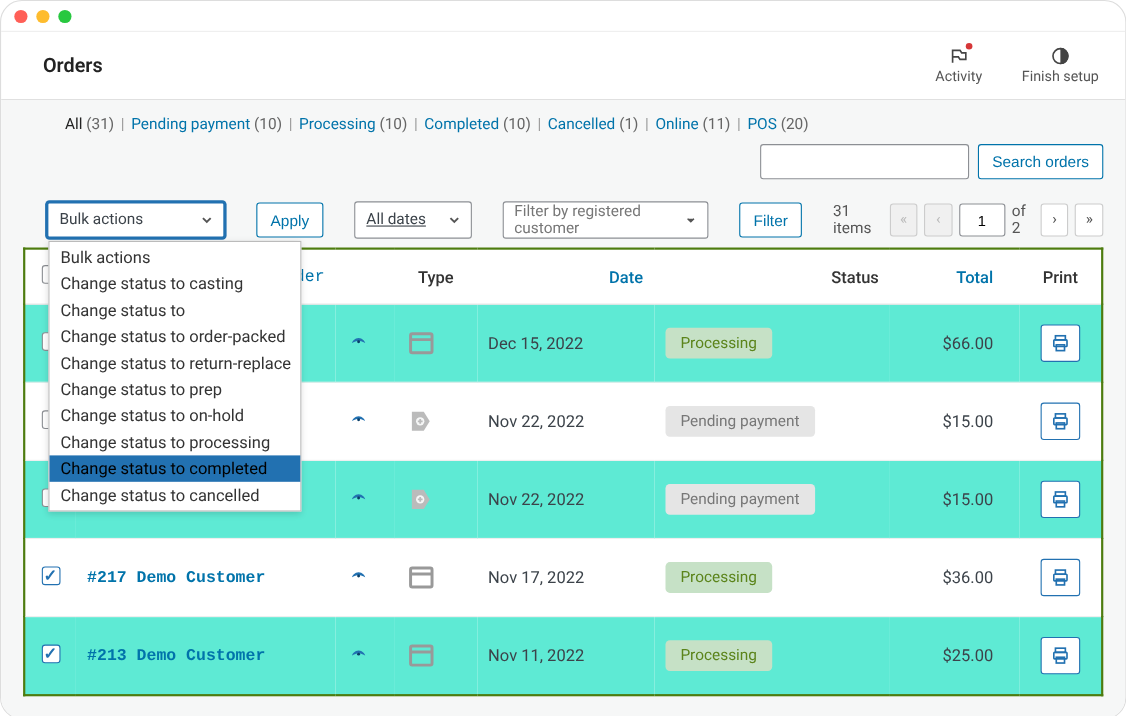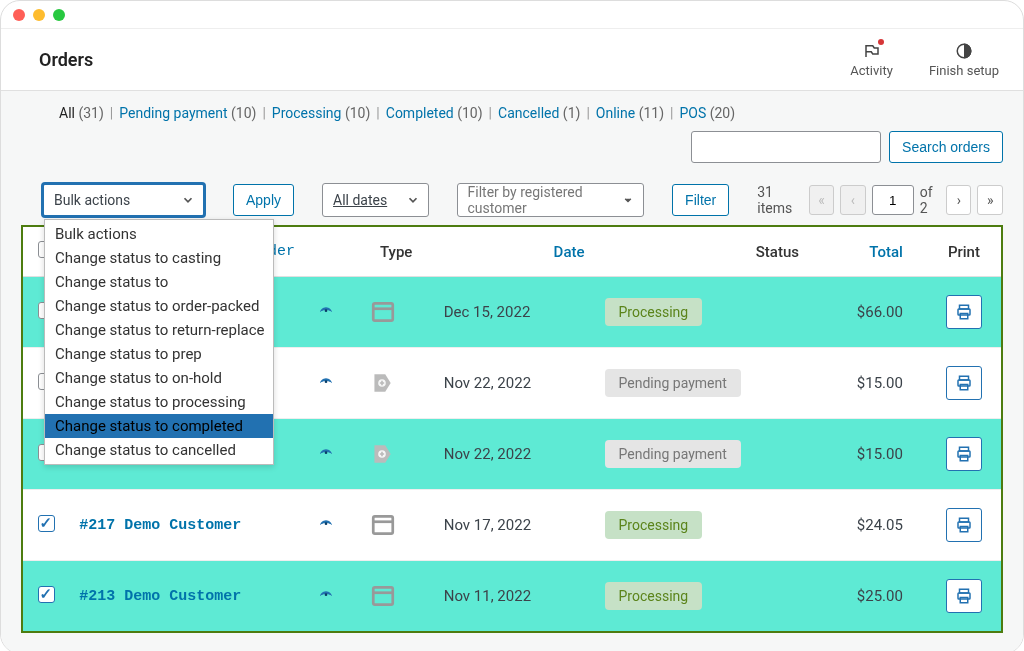--- a/index.html
+++ b/index.html
@@ -248,21 +248,21 @@
             <td class="col-preview"><span class="eye"><svg width="22" height="16" viewBox="0 0 24 24" fill="#2271b1">
                   <path d="M12 5c-5 0-9 5-9 7 0 0 4-3 9-3s9 3 9 3c0-2-4-7-9-7z"></path>
                   <circle cx="12" cy="10" r="2" fill="#0a3d66"></circle>
                 </svg></span></td>
             <td class="col-type"><span class="type-icon"><svg width="28" height="26" viewBox="0 0 24 24" fill="none" stroke="#999" stroke-width="2.5">
                   <rect x="3" y="4" width="18" height="16" rx="1.5"></rect>
                   <line x1="3" y1="9" x2="21" y2="9"></line>
                 </svg></span></td>
             <td class="col-date">Nov 17, 2022</td>
             <td class="col-status"><span class="badge processing">Processing</span></td>
-            <td class="col-total">$24.05</td>
+            <td class="col-total">$36.00</td>
             <td class="col-print"><span class="print-btn">
                 <svg width="18" height="18" viewBox="0 0 24 24" fill="none" stroke="#2271b1" stroke-width="2">
                   <rect x="6" y="3" width="12" height="5"></rect>
                   <rect x="4" y="8" width="16" height="8" rx="1"></rect>
                   <rect x="7" y="14" width="10" height="7"></rect>
                 </svg>
               </span></td>
           </tr>
           <tr class="striped">
             <td class="col-cb"><input type="checkbox" checked="" style=""></td>

